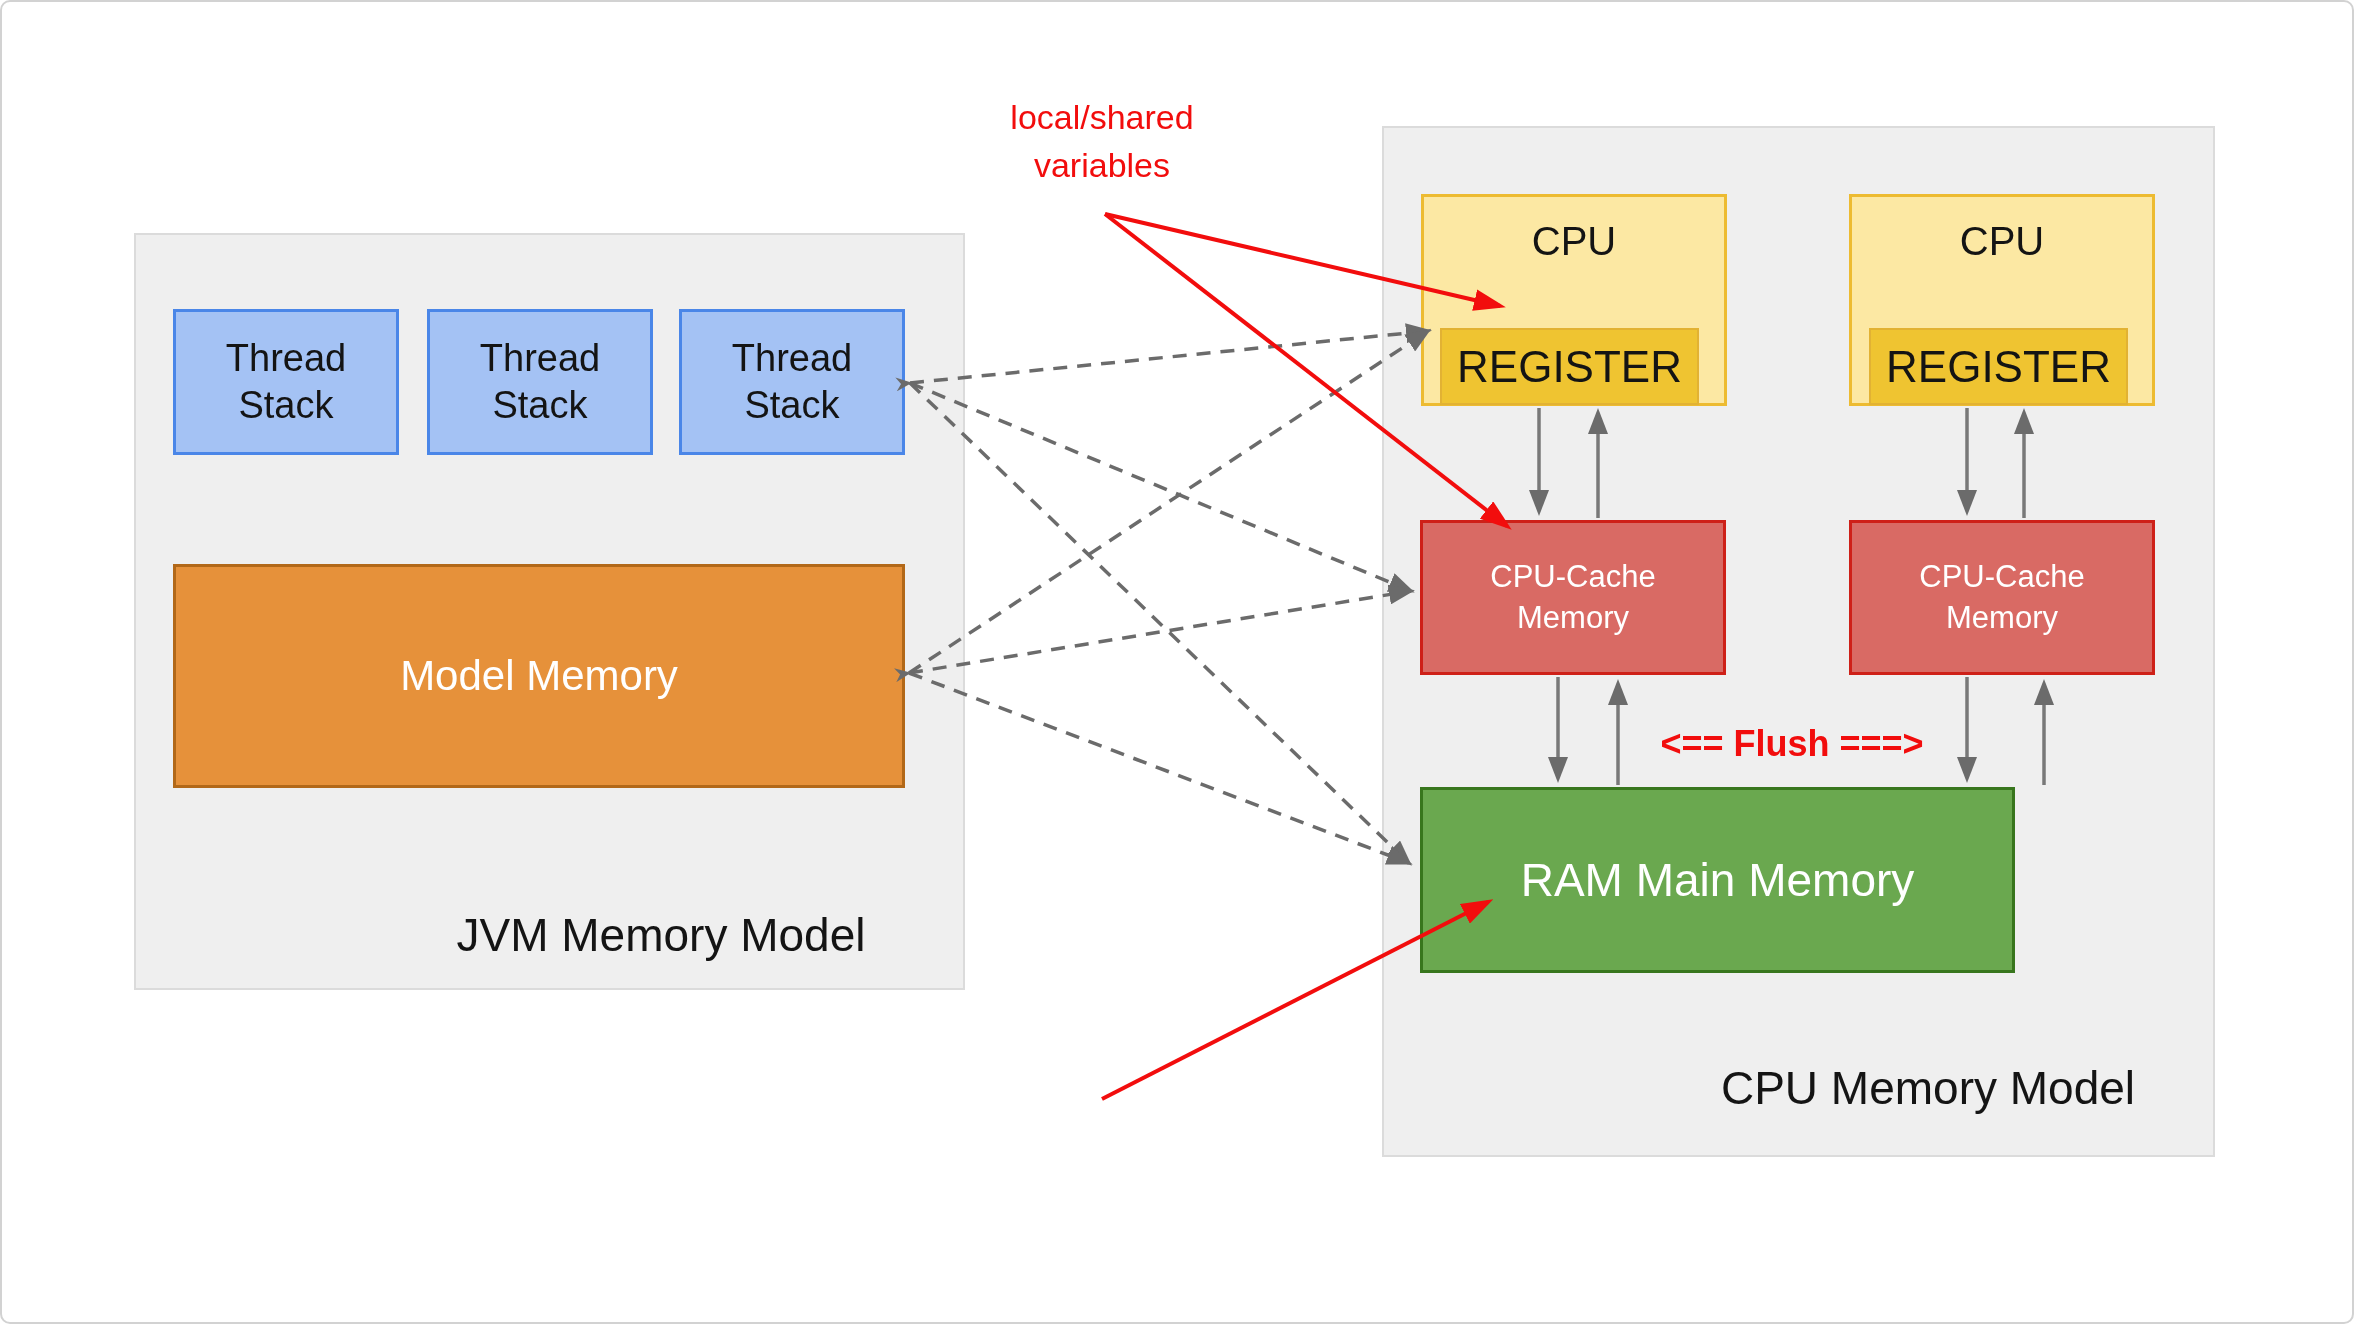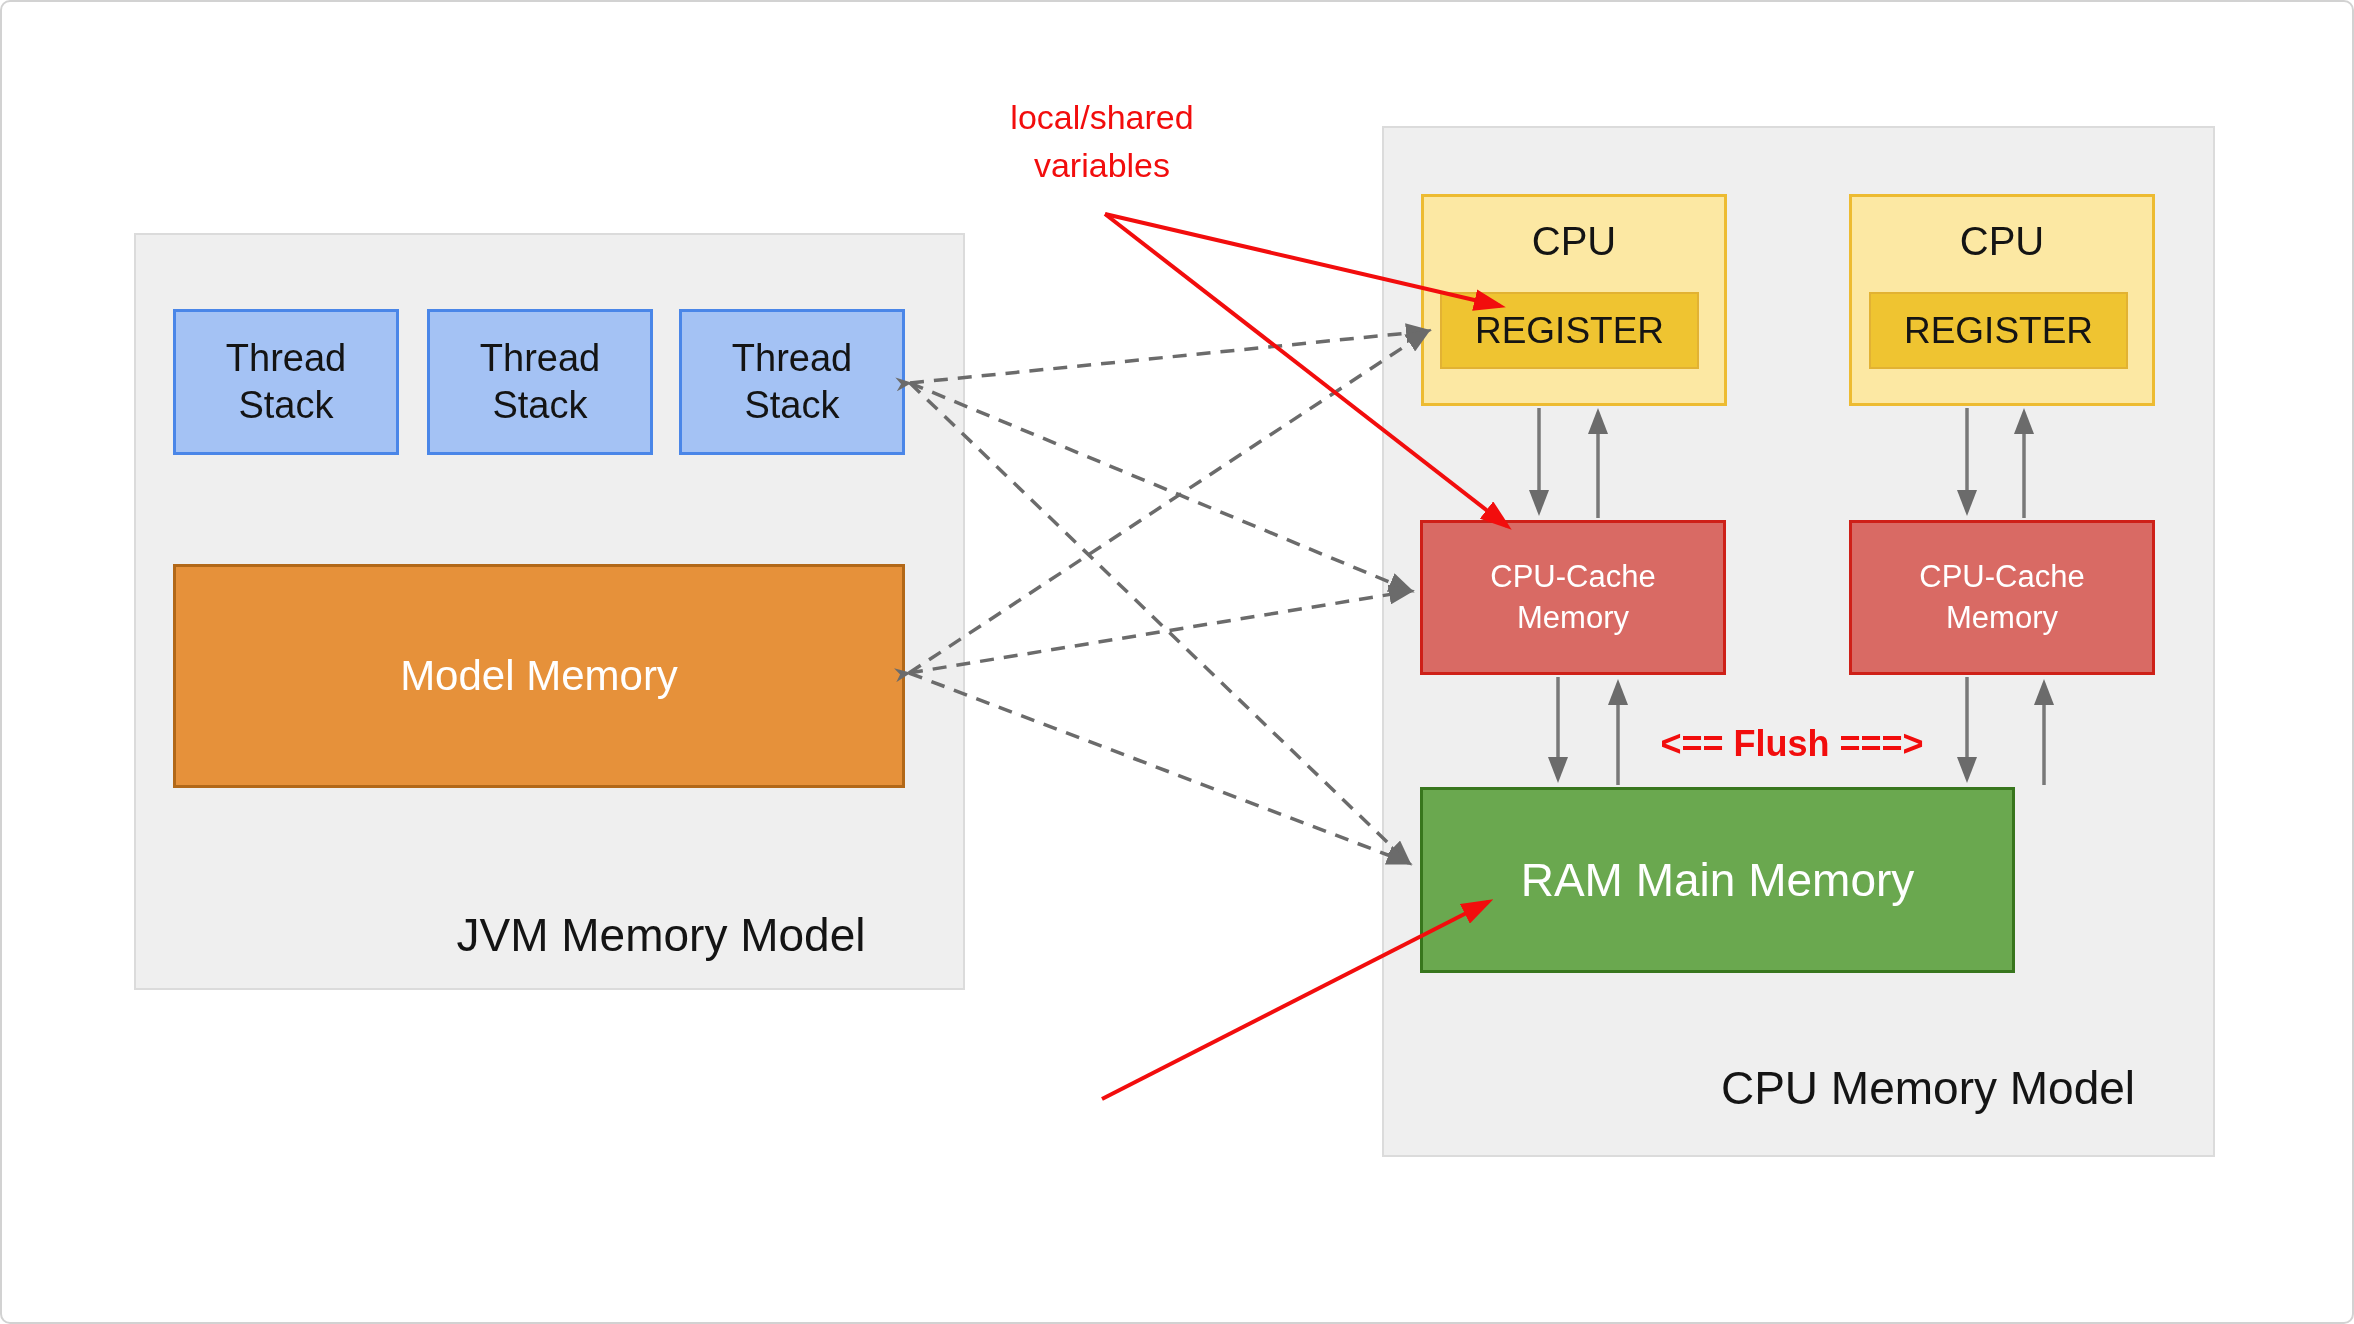--- a/index.html
+++ b/index.html
@@ -24,21 +24,21 @@
     background:var(--heap-fill); border:3px solid var(--heap-border);
     color:var(--text-light); font-size:42px;
   }
   .cpu-box {
     background:var(--cpu-fill); border:3px solid var(--cpu-border);
     color:var(--text-dark); font-size:40px;
     align-items:flex-start; padding-top:22px;
   }
   .register {
     background:var(--register-fill); border:2px solid var(--register-border);
-    color:var(--text-dark); font-size:37px;
+    color:var(--text-dark); font-size:44px;margin-top:36px;
   }
   .cache {
     background:var(--cache-fill); border:3px solid var(--cache-border);
     color:var(--text-light); font-size:31px; line-height:1.32;
   }
   .cache span { display:block; width:200px; }
   .ram {
     background:var(--ram-fill); border:3px solid var(--ram-border);
     color:var(--text-light); font-size:46px;
   }

